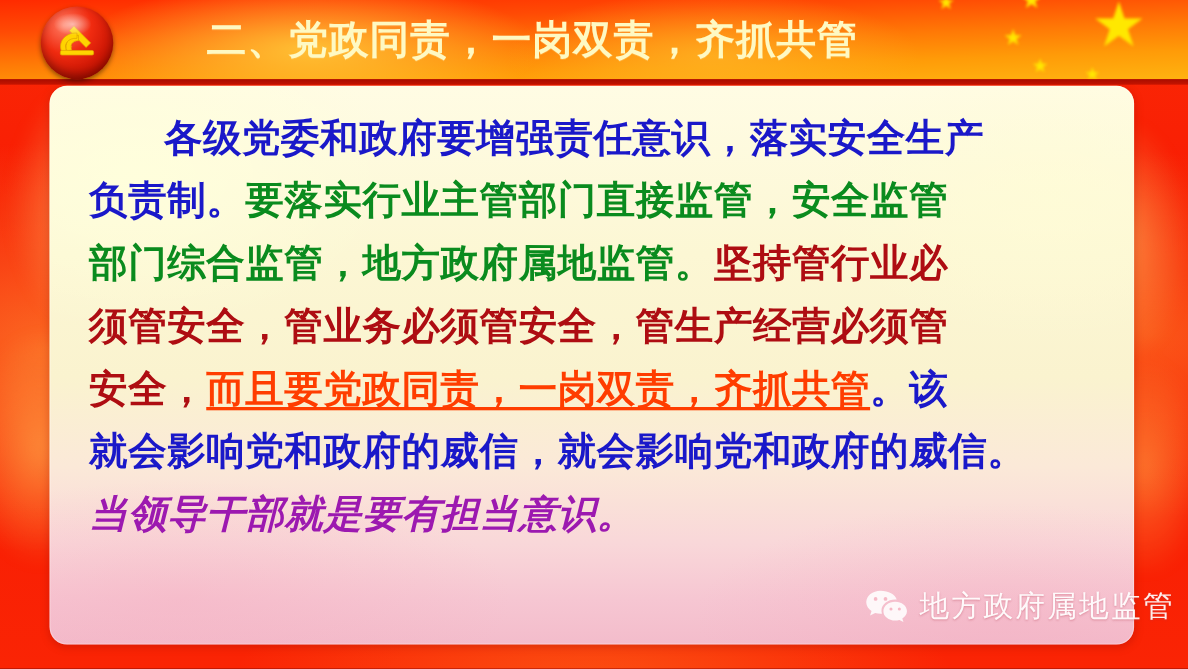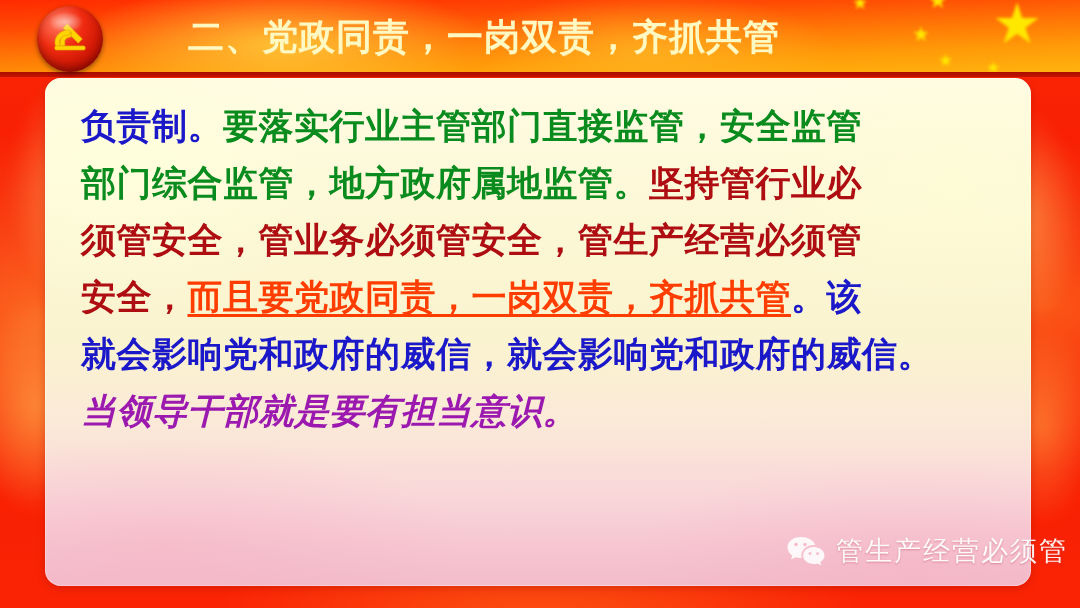--- a/index.html
+++ b/index.html
@@ -210,20 +210,21 @@
       </g>
     </svg>
     <span class="emblem-gloss"></span>
   </div>
 
   <div class="title">二、党政同责，一岗双责，齐抓共管</div>
 
   <div class="panel">
     <div class="panel-wash"></div>
     <div class="body-text" id="body-text">
+        <p><span class="ind"></span><span class="c-blue" style="color: rgb(26, 24, 201);">各级党委和政府要增强责任意识，落实安全生产</span></p>
         <p><span class="c-blue" style="color: rgb(26, 24, 201);">负责制。</span><span class="c-green" style="color: rgb(10, 139, 30); margin-top: 23px;">要落实行业主管部门直接监管，安全监管</span></p>
         <p><span class="c-green" style="color: rgb(10, 139, 30); margin-top: 28px;">部门综合监管，地方政府属地监管。</span><span class="c-red" style="color: rgb(174, 13, 18);">坚持管行业必</span></p>
         <p><span class="c-red" style="color: rgb(174, 13, 18);">须管安全，管业务必须管安全，管生产经营必须管</span></p>
         <p><span class="c-red" style="color: rgb(174, 13, 18);">安全，</span><span class="c-orange" style="color: rgb(255, 61, 0); margin-top: 36px;">而且要党政同责，一岗双责，齐抓共管</span><span class="c-blue" style="color: rgb(26, 24, 201);">。该</span></p>
         <p><span class="c-blue" style="color: rgb(26, 24, 201);">就会影响党和政府的威信，就会影响党和政府的威信。</span></p>
         <p><span class="c-purple" style="color: rgb(156, 25, 176);">当领导干部就是要有担当意识。</span></p>
       </div>
   </div>
 
   <div class="watermark">
@@ -232,16 +233,16 @@
         <g fill="#ffffff" opacity="0.95">
           <path d="M14.5 2 C7.2 2 1.5 6.7 1.5 12.4 c0 3.2 1.9 6.1 4.8 8 L5 24.6 l4.6-2.4 c1.6 .5 3.2 .7 4.9 .7 .4 0 .9 0 1.3-.05 -.3-.9-.45-1.8-.45-2.75 0-5.6 5.6-10.1 12.5-10.1 .45 0 .9 .02 1.35 .06 C27.9 5.3 21.8 2 14.5 2 Z"></path>
           <circle cx="10" cy="9.5" r="1.7" fill="#f7b8c6"></circle>
           <circle cx="19" cy="9.5" r="1.7" fill="#f7b8c6"></circle>
           <path d="M38.5 20.6 c0-4.7-4.8-8.5-10.7-8.5 -5.9 0-10.7 3.8-10.7 8.5 0 4.7 4.8 8.5 10.7 8.5 1.3 0 2.6-.2 3.8-.55 l3.7 2 -1-3.3 c2.5-1.55 4.2-4 4.2-6.65 Z"></path>
           <circle cx="24" cy="18.6" r="1.4" fill="#f7b8c6"></circle>
           <circle cx="31.6" cy="18.6" r="1.4" fill="#f7b8c6"></circle>
         </g>
       </svg>
     </span>
-    <span class="wm-text">管生产经营必须管</span>
+    <span class="wm-text">地方政府属地监管</span>
   </div>
 
 </div>
 
 </body></html>

